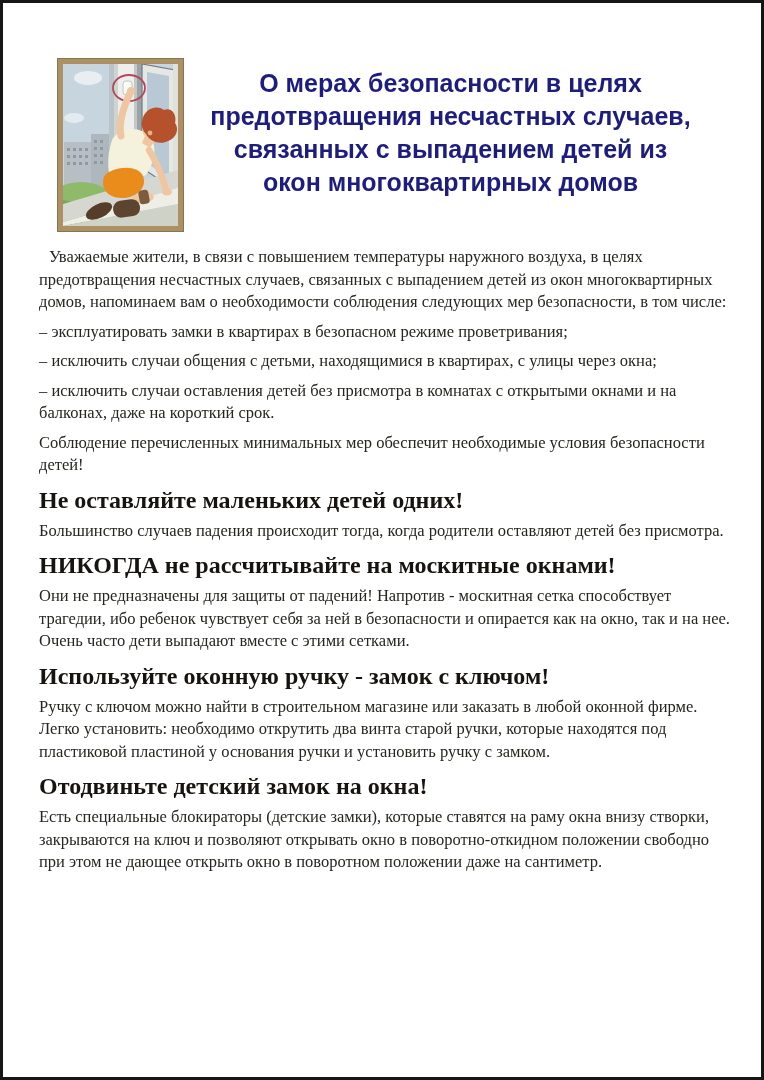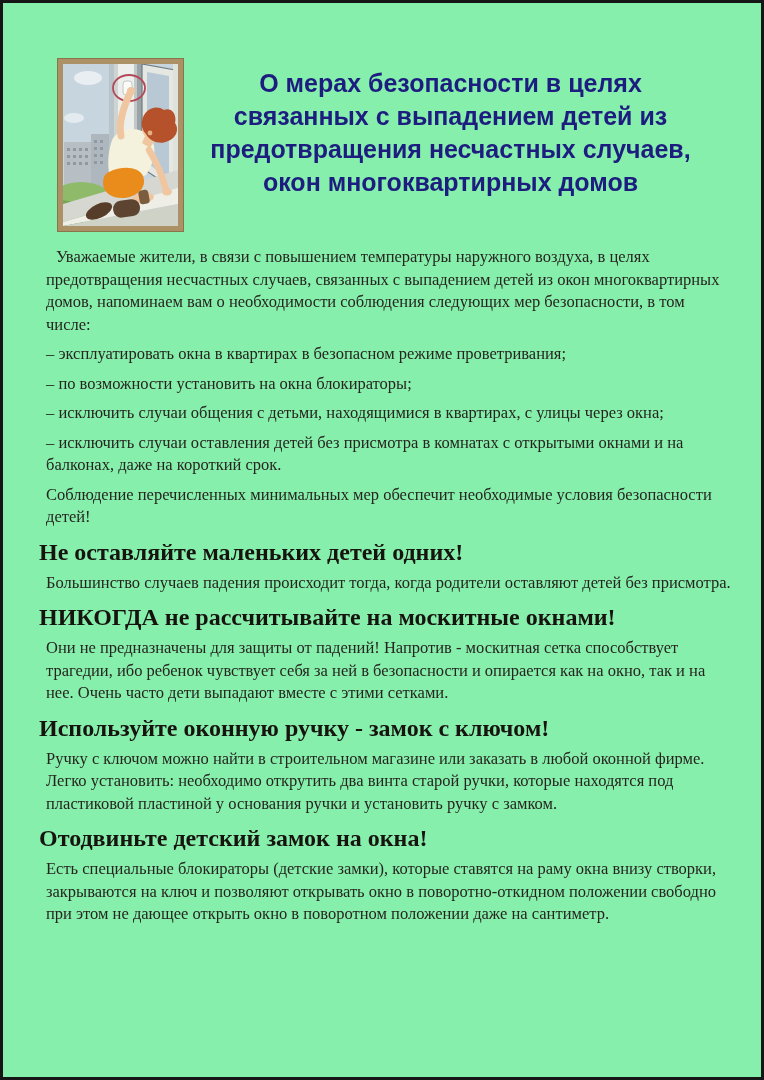--- a/index.html
+++ b/index.html
@@ -1,20 +1,20 @@
 <!DOCTYPE html>
 <html lang="ru"><head>
 <meta charset="utf-8">
 <style>
   html,body{margin:0;padding:0;background:#888;}
   .page{
     position:relative;
     width:764px;height:1080px;
     box-sizing:border-box;
-    background:#86efac;
+    background:#ffffff;
     border:3px solid #161616;
     overflow:hidden;
     font-family:"Liberation Serif", serif;
   }
   
   .illustration{
     position:absolute;top:56px;left:55px;
     width:125px;height:172px;
     box-sizing:border-box;
     border:5px solid #ac9166;
@@ -30,21 +30,21 @@
     font-weight:bold;
     font-size:25px;line-height:33px;
     letter-spacing:0px;
   }
   
   .content{
     position:absolute;top:243px;left:36px;width:692px;
     color:#26251f;
     font-size:16.5px;line-height:22.5px;
   }
-  .content p{margin:0 0 7px 7px;}
+  .content p{margin:0 0 7px 0;}
   .content p.indent{text-indent:10px;}
   .content h2{
     font-size:24px;line-height:25px;
     margin:11px 0 7px 0;
     color:#17140f;
     font-weight:bold;
     font-family:"Liberation Serif", serif;
   }
 </style>
 </head>
@@ -127,29 +127,28 @@
         <polygon points="82,72 92,76 87,84 79,79" fill="#f0c6a0"></polygon>
         <circle cx="92" cy="64" r="13" fill="#f2c8a0"></circle>
         <path d="M79,57 C81,45 93,40 101,46 C109,43 114,51 112,59 C117,66 112,75 105,77 C98,81 87,78 83,70 C79,66 78,61 79,57 Z" fill="#b5512b"></path>
         <circle cx="87" cy="69" r="2.4" fill="#e3b183"></circle>
       </g>
     </svg>
   </div>
 
   <div class="title">
     <div>О мерах безопасности в целях</div>
+    <div>предотвращения несчастных случаев,</div>
     <div>связанных с выпадением детей из</div>
-    <div>предотвращения несчастных случаев,</div>
     <div>окон многоквартирных домов</div>
   </div>
 
   <div class="content">
     <p class="indent">Уважаемые жители, в связи с повышением температуры наружного воздуха, в целях предотвращения несчастных случаев, связанных с выпадением детей из окон многоквартирных домов, напоминаем вам о необходимости соблюдения следующих мер безопасности, в том числе:</p>
-    <p>– эксплуатировать окна в квартирах в безопасном режиме проветривания;</p>
-    <p>– по возможности установить на окна блокираторы;</p>
+    <p>– эксплуатировать замки в квартирах в безопасном режиме проветривания;</p>
     <p>– исключить случаи общения с детьми, находящимися в квартирах, с улицы через окна;</p>
     <p>– исключить случаи оставления детей без присмотра в комнатах с открытыми окнами и на балконах, даже на короткий срок.</p>
     <p>Соблюдение перечисленных минимальных мер обеспечит необходимые условия безопасности детей!</p>
     <h2>Не оставляйте маленьких детей одних!</h2>
     <p>Большинство случаев падения происходит тогда, когда родители оставляют детей без присмотра.</p>
     <h2>НИКОГДА не рассчитывайте на москитные окнами!</h2>
     <p>Они не предназначены для защиты от падений! Напротив - москитная сетка способствует трагедии, ибо ребенок чувствует себя за ней в безопасности и опирается как на окно, так и на нее. Очень часто дети выпадают вместе с этими сетками.</p>
     <h2>Используйте оконную ручку - замок с ключом!</h2>
     <p>Ручку с ключом можно найти в строительном магазине или заказать в любой оконной фирме. Легко установить: необходимо открутить два винта старой ручки, которые находятся под пластиковой пластиной у основания ручки и установить ручку с замком.</p>
     <h2>Отодвиньте детский замок на окна!</h2>

